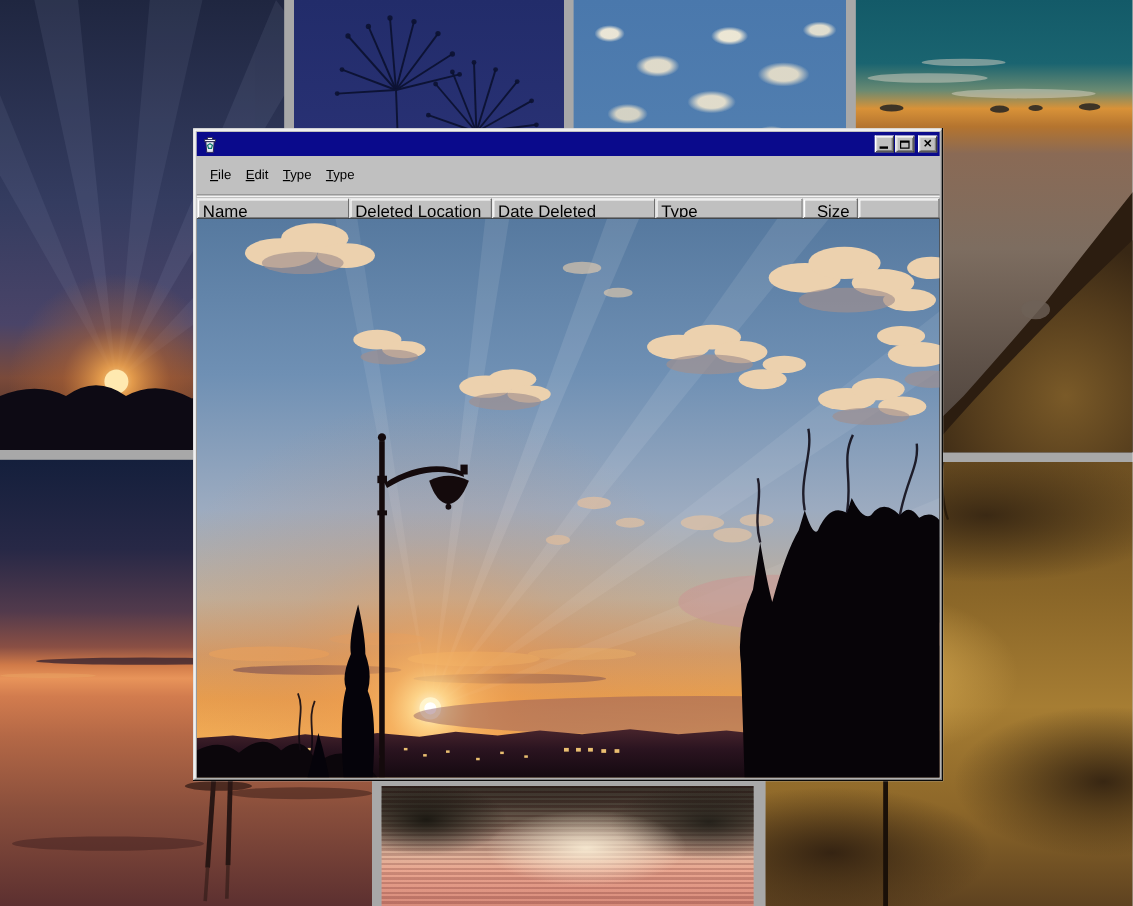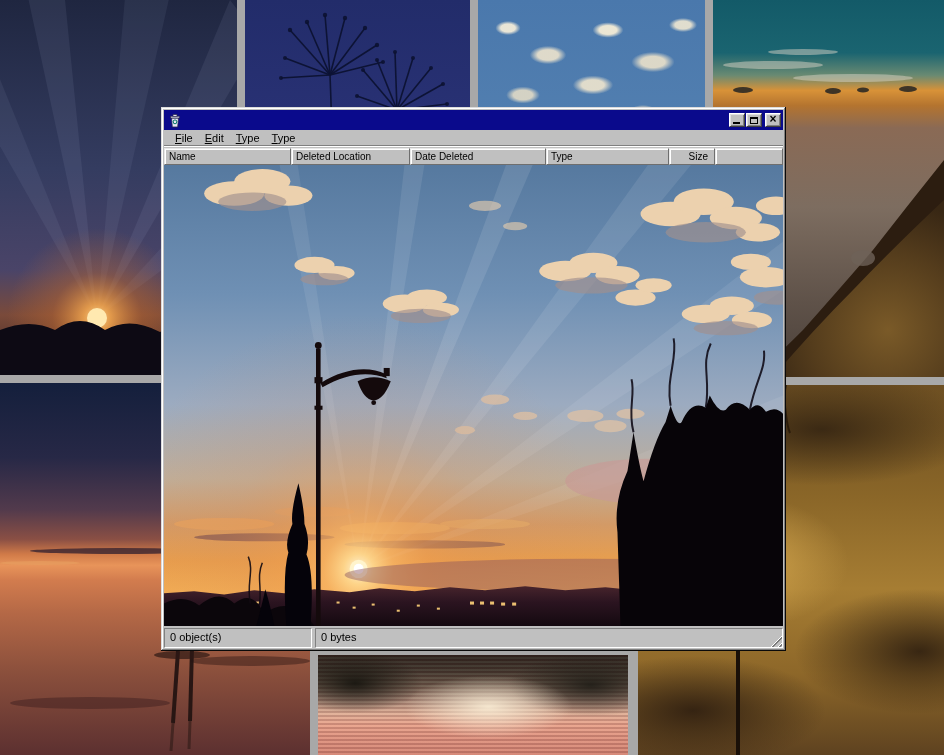--- a/index.html
+++ b/index.html
@@ -51,26 +51,26 @@
   .titlebar{height:18px;background:#0a0a8c;display:flex;align-items:center;padding:1px 2px;flex:0 0 auto;}
   .titlebar .ticon{width:16px;height:15px;margin:0 3px 0 1px;flex:0 0 auto;}
   .titletext{color:#fff;font-size:11px;font-weight:bold;flex:1 1 auto;overflow:hidden;white-space:nowrap;}
   .tbtn{width:16px;height:14px;background:#c0c0c0;border:1px solid;border-color:#fff #404040 #404040 #fff;
         box-shadow:inset 1px 1px 0 #dfdfdf, inset -1px -1px 0 #808080;
         display:flex;align-items:center;justify-content:center;margin-left:1px;box-sizing:border-box;position:relative;}
   .tbtn.close{margin-left:3px;}
   .glyph-min{position:absolute;left:3px;bottom:2px;width:7px;height:2px;background:#000;}
   .glyph-max{width:8px;height:7px;border:1px solid #000;border-top-width:2px;box-sizing:border-box;}
   .glyph-close{font-size:12px;font-weight:bold;color:#000;line-height:10px;margin-top:-2px;}
-  .menubar{height:15px;display:flex;align-items:center;padding-left:5px;flex:0 0 auto;}
+  .menubar{height:32px;display:flex;align-items:center;padding-left:5px;flex:0 0 auto;}
   .menuitem{font-size:11px;color:#000;padding:2px 6px;}
   .menuitem::first-letter{text-decoration:underline;}
   .menusep{height:0;border-top:1px solid #808080;border-bottom:1px solid #fff;flex:0 0 auto;}
   .headerrow{height:17px;display:flex;flex:0 0 auto;background:#c0c0c0;margin-top:1px;}
-  .hcell{box-sizing:border-box;font-size:10px;color:#000;padding:2px 4px 0 4px;background:#c0c0c0;
+  .hcell{box-sizing:border-box;font-size:14px;color:#000;padding:2px 4px 0 4px;background:#c0c0c0;
          border:1px solid;border-color:#e8e8e8 #6e6e6e #6e6e6e #e8e8e8;box-shadow:inset 1px 1px 0 #fff;
          overflow:hidden;white-space:nowrap;}
   .hcell.right{text-align:right;padding-right:6px;}
   .content{flex:1 1 auto;position:relative;overflow:hidden;background:#000;}
   .content svg{display:block;width:100%;height:100%;}
   .statusbar{height:20px;flex:0 0 auto;display:flex;align-items:stretch;padding-top:2px;position:relative;}
   .spanel{box-sizing:border-box;font-size:11px;color:#000;padding:2px 0 0 5px;background:#c0c0c0;
           border:1px solid;border-color:#808080 #fff #fff #808080;overflow:hidden;white-space:nowrap;}
   .spanel.p1{width:148px;margin-right:3px;flex:0 0 auto;}
   .spanel.p2{flex:1 1 auto;}
@@ -450,20 +450,15 @@
           <rect x="150" y="208" width="8" height="6"></rect>
           <rect x="150" y="236" width="8" height="4"></rect>
           <path d="M156,214 C180,199 204,197 221,205 L222,209 C204,202 182,204 158,218 Z"></path>
           <rect x="219" y="199" width="6" height="8"></rect>
           <path d="M193,212 Q209,204 226,212 Q219,230 209,231 Q199,230 193,212 Z"></path>
           <circle cx="209" cy="233" r="2.4"></circle>
         </g>
       </svg>
     </div>
 
-    <div class="statusbar">
-      <span class="spanel p1">0 object(s)</span>
-      <span class="spanel p2">0 bytes</span>
-      <span class="grip"></span>
-    </div>
 
   </div>
 </div>
 
 </body></html>

